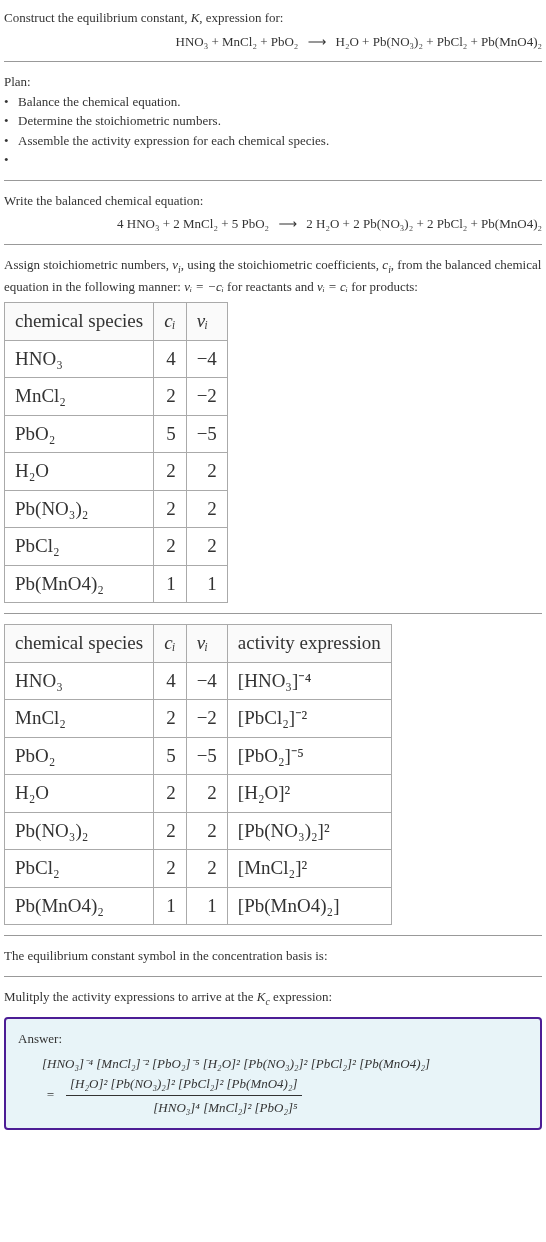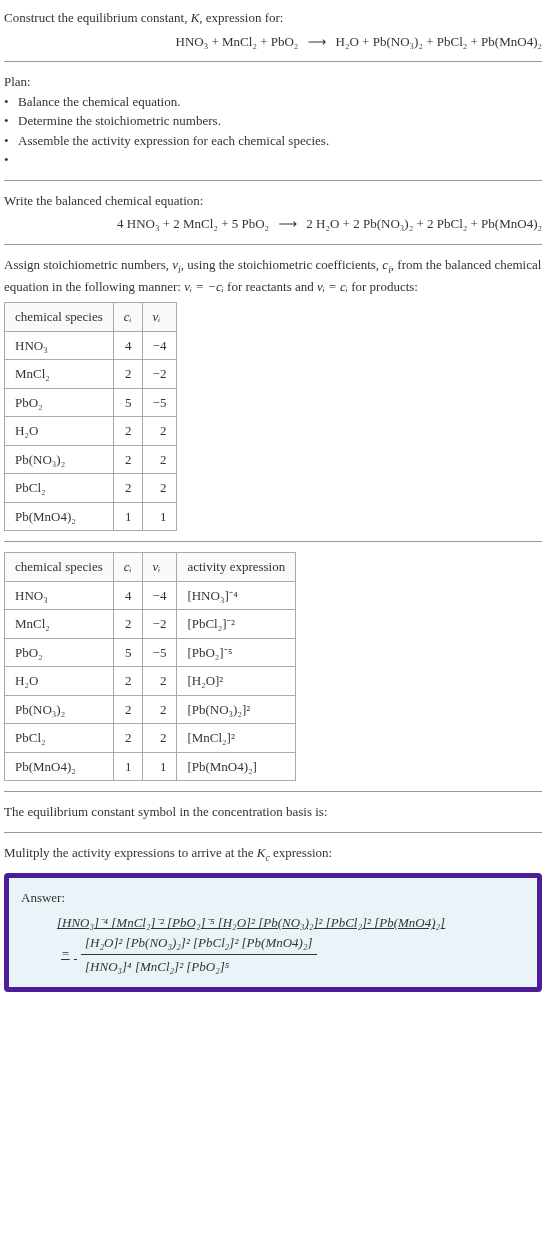--- a/index.html
+++ b/index.html
@@ -22,47 +22,47 @@
     }
     .equation { margin: 4px 0; text-align: right; }
     .sub { font-size: 0.75em; vertical-align: sub; }
     .arrow { margin: 0 6px; }
     .italic { font-style: italic; }
     .bullet { display: flex; }
     .bullet .dot { width: 14px; flex-shrink: 0; }
     table.stoich {
       border-collapse: collapse;
       margin-top: 6px;
-      font-size: 13px;
+      font-size: 19px;
     }
     table.stoich th, table.stoich td {
       border: 1px solid #aaa;
       padding: 4px 10px;
       text-align: left;
       white-space: nowrap;
     }
     table.stoich th {
       font-weight: normal;
       background: #fafafa;
     }
     table.stoich td.num { text-align: right; }
     .answer-box {
-      border: 5px solid #4c1d95;
+      border: 2px solid #4c1d95;
       background: #e8f4f8;
       border-radius: 4px;
       padding: 10px 12px;
       margin-top: 6px;
     }
     .answer-label { margin-bottom: 6px; }
     .kc-line { margin-left: 22px; margin-bottom: 4px; font-style: italic; }
-    .kc-indent { margin-left: 36px; font-style: italic; text-decoration: underline; }
+    .kc-indent { margin-left: 24px; font-style: italic; }
     .frac {
       display: inline-block;
       vertical-align: middle;
-      text-align: left;
+      text-align: right;
       margin: 0 4px;
     }
     .frac .num {
       display: block;
       border-bottom: 1px solid #333;
       padding: 0 4px 2px;
     }
     .frac .den {
       display: block;
       padding: 2px 4px 0;

